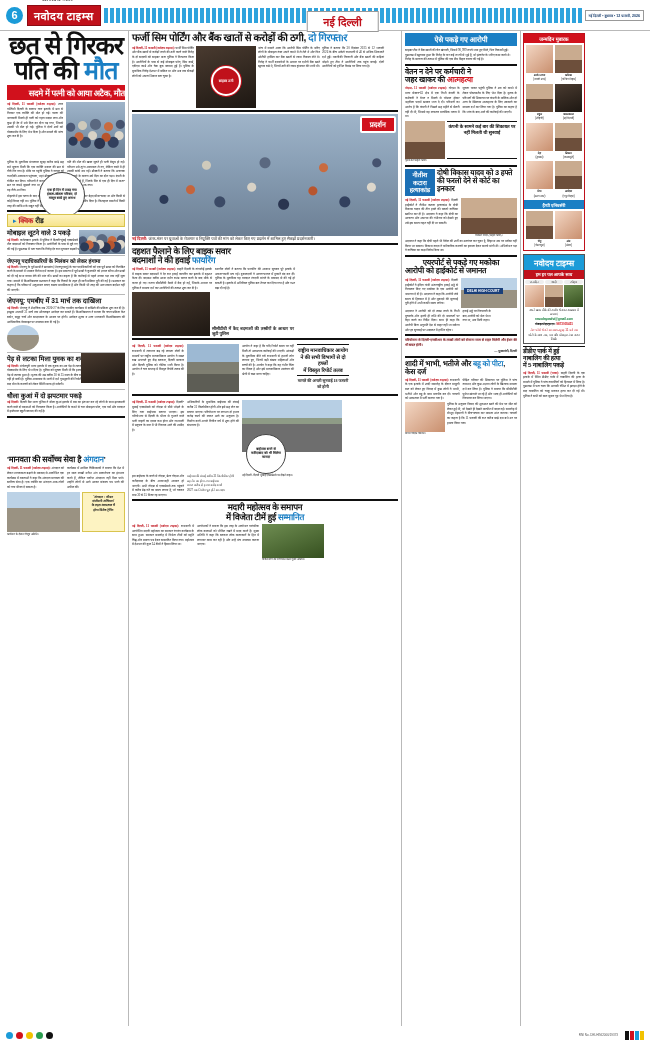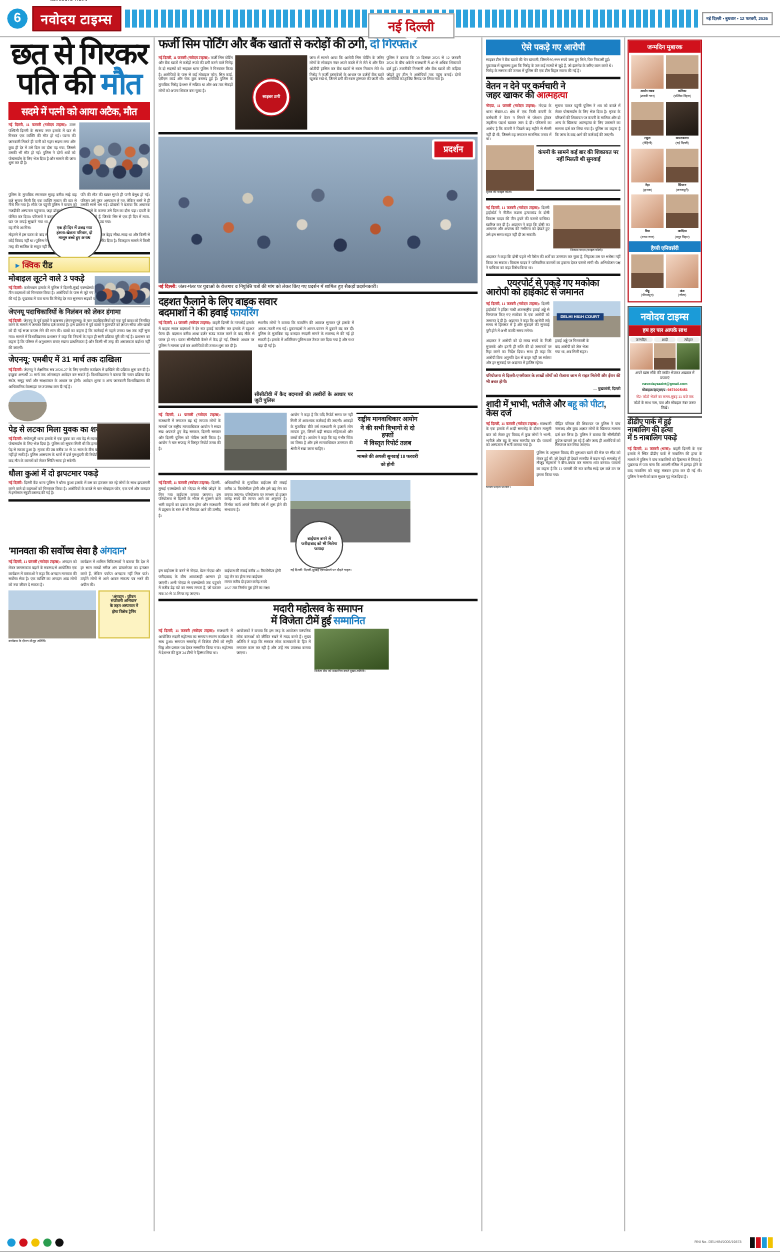--- a/index.html
+++ b/index.html
@@ -62,21 +62,21 @@
   
   #content { display:flex; padding:0 4px; gap:0; height:calc(1043px - 30px - 18px); }
   .colA { width:124px; }
   .colB { width:272px; }
   .colC { width:186px; }
   .pad { padding:0 3px; }
 
   
   .h-main { font-size:25px; line-height:0.98; text-align:center; letter-spacing:-1px; }
   .kicker-red {
-    background:#d1111c; color:#fff; text-align:center; font-weight:bold;
+    background:#d1111c; color:#fff; text-align:right; font-weight:bold;
     font-size:8.3px; padding:2px 0; margin:3px 0 2px 0; letter-spacing:-0.3px;
   }
   .h3 { font-size:8.6px; line-height:1.07; font-weight:bold; letter-spacing:-0.3px; }
   .h4 { font-size:6.6px; line-height:1.1; font-weight:bold; }
   .h5 { font-size:5.4px; line-height:1.12; font-weight:bold; }
 
   .label-red {
     background:#d1111c; color:#fff; font-weight:bold; font-size:7.4px; padding:2px 5px;
     display:inline-block; line-height:1.25; text-align:center;
   }
@@ -475,20 +475,30 @@
             <div class="row" style="gap:2px;margin-top:2px;">
               <div class="ph ph-portrait" style="width:40px;height:38px;"></div>
               <div class="pull" style="flex:1;font-size:4.6px;">कंपनी के सामने कई बार की शिकायत पर नहीं मिलती थी सुनवाई</div>
             </div>
             <div class="body-text" style="font-size:2.7px;">मृतक की फाइल फोटो।</div>
           </div>
 
           <div class="divider-thick"></div>
 
           <div>
+            <div class="row" style="gap:2px;align-items:flex-start;">
+              <div class="label-blue" style="width:30px;font-size:6.4px;">
+                <div>नीतीश कटारा</div>
+                <div>हत्याकांड</div>
+              </div>
+              <div style="flex:1;">
+                <div class="hl" style="font-size:7.4px;line-height:1.1;">दोषी विकास यादव को 3 हफ्ते</div>
+                <div class="hl" style="font-size:7.4px;line-height:1.1;">की फरलो देने से कोर्ट का इनकार</div>
+              </div>
+            </div>
             <div class="row" style="gap:3px;margin-top:2px;">
               <p class="body-text" style="width:56px;">
                 <span class="dateline">नई दिल्ली, 11 फरवरी (नवोदय टाइम्स):</span>
                 <span>दिल्ली हाईकोर्ट ने नीतीश कटारा हत्याकांड के दोषी विकास यादव की तीन हफ्ते की फरलो याचिका खारिज कर दी है। अदालत ने कहा कि दोषी का आचरण और अपराध की गंभीरता को देखते हुए उसे इस समय राहत नहीं दी जा सकती।</span>
               </p>
               <div style="width:56px;">
                 <div class="ph ph-portrait" style="width:56px;height:36px;"></div>
                 <div class="body-text" style="font-size:2.7px;text-align:center;">विकास यादव (फाइल फोटो)।</div>
               </div>
             </div>

